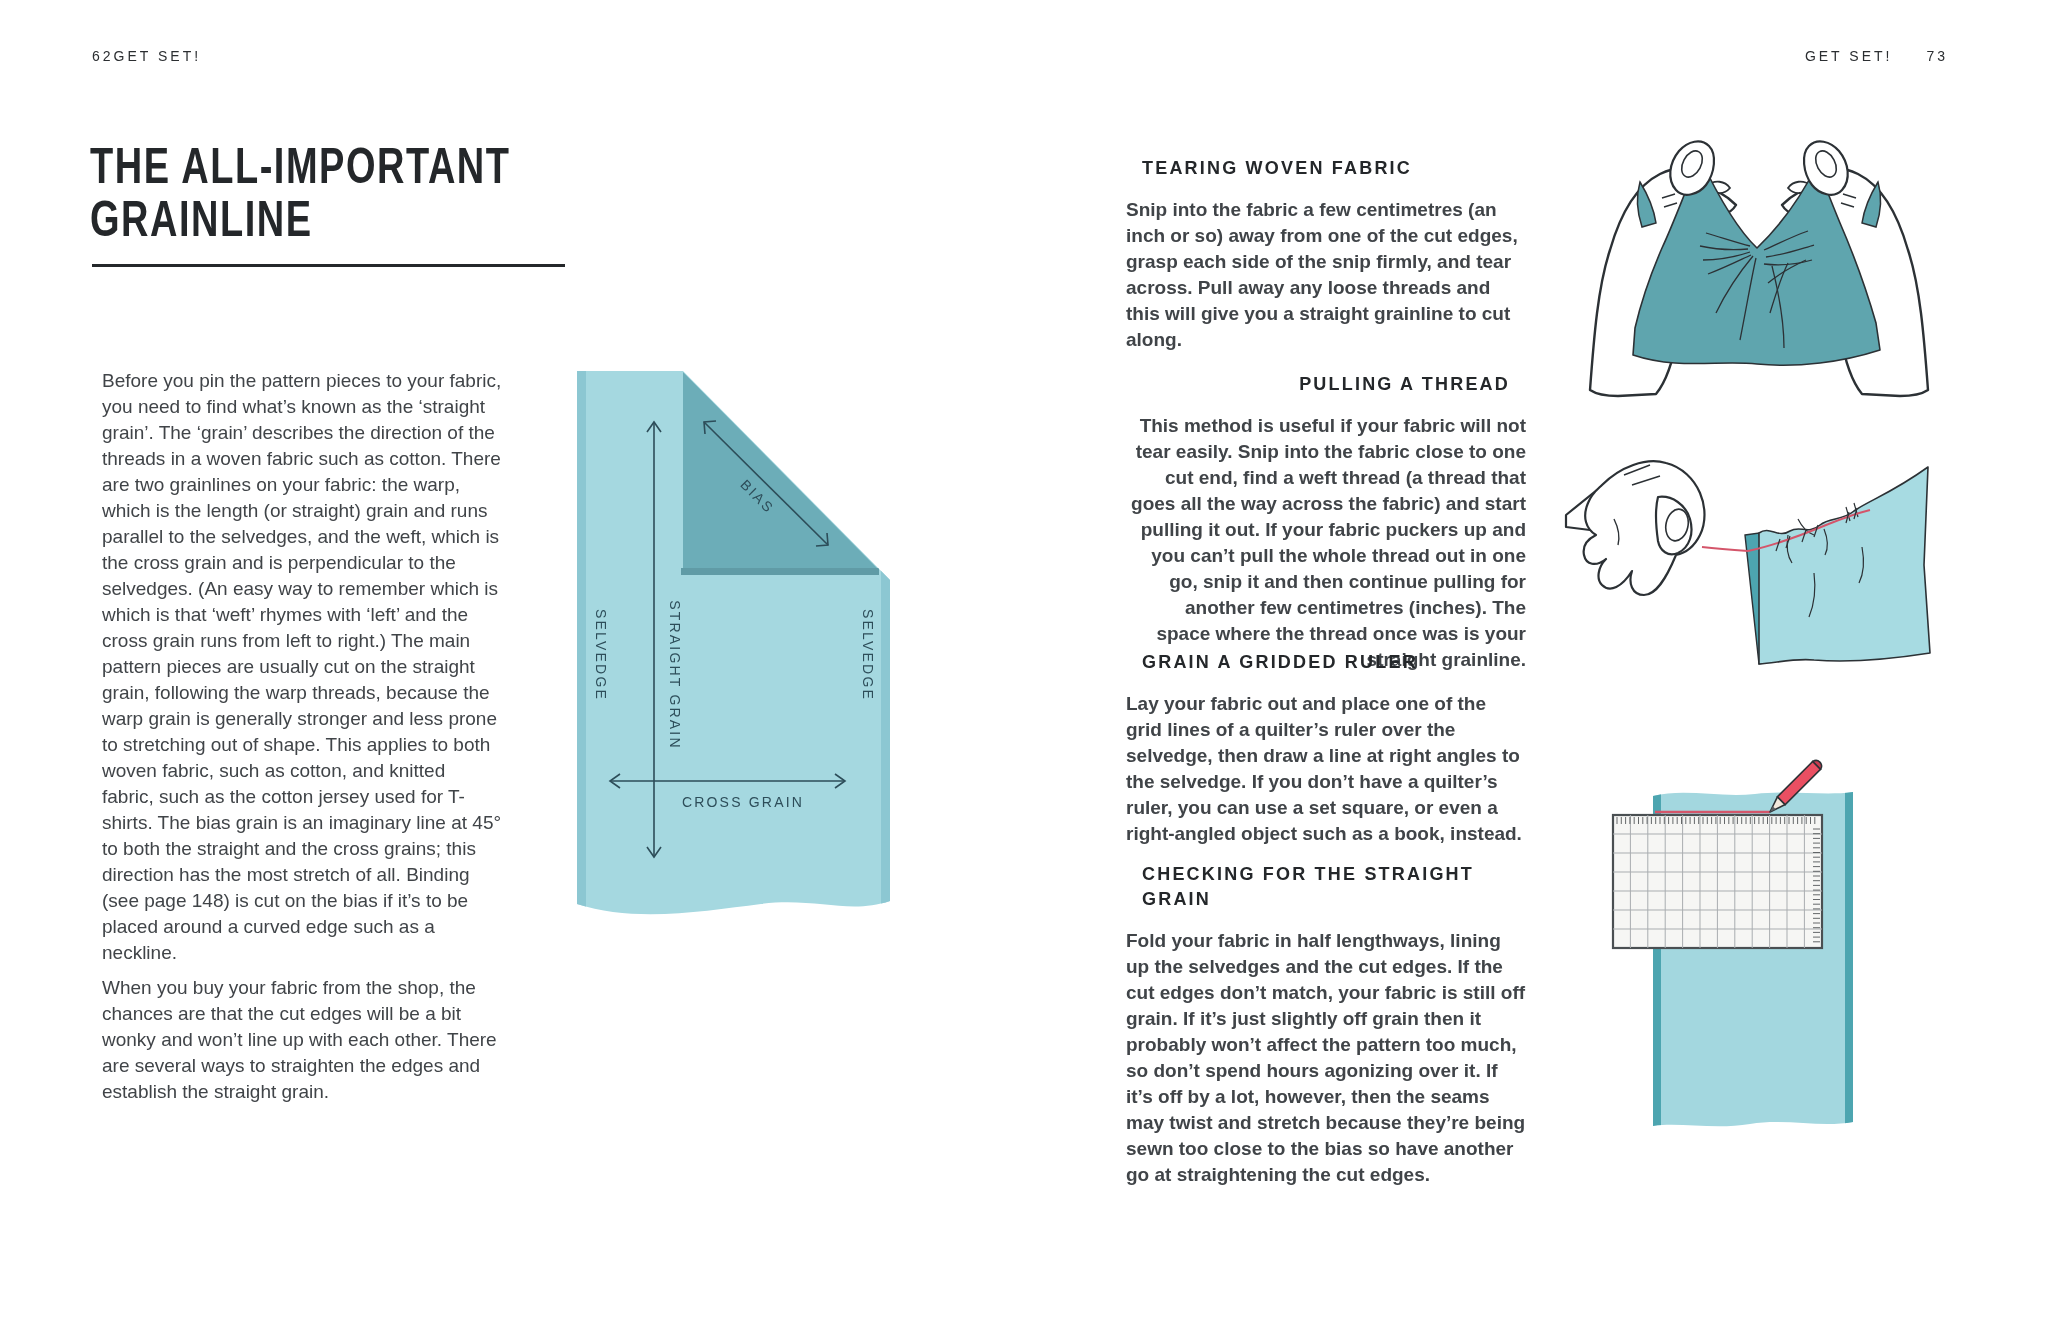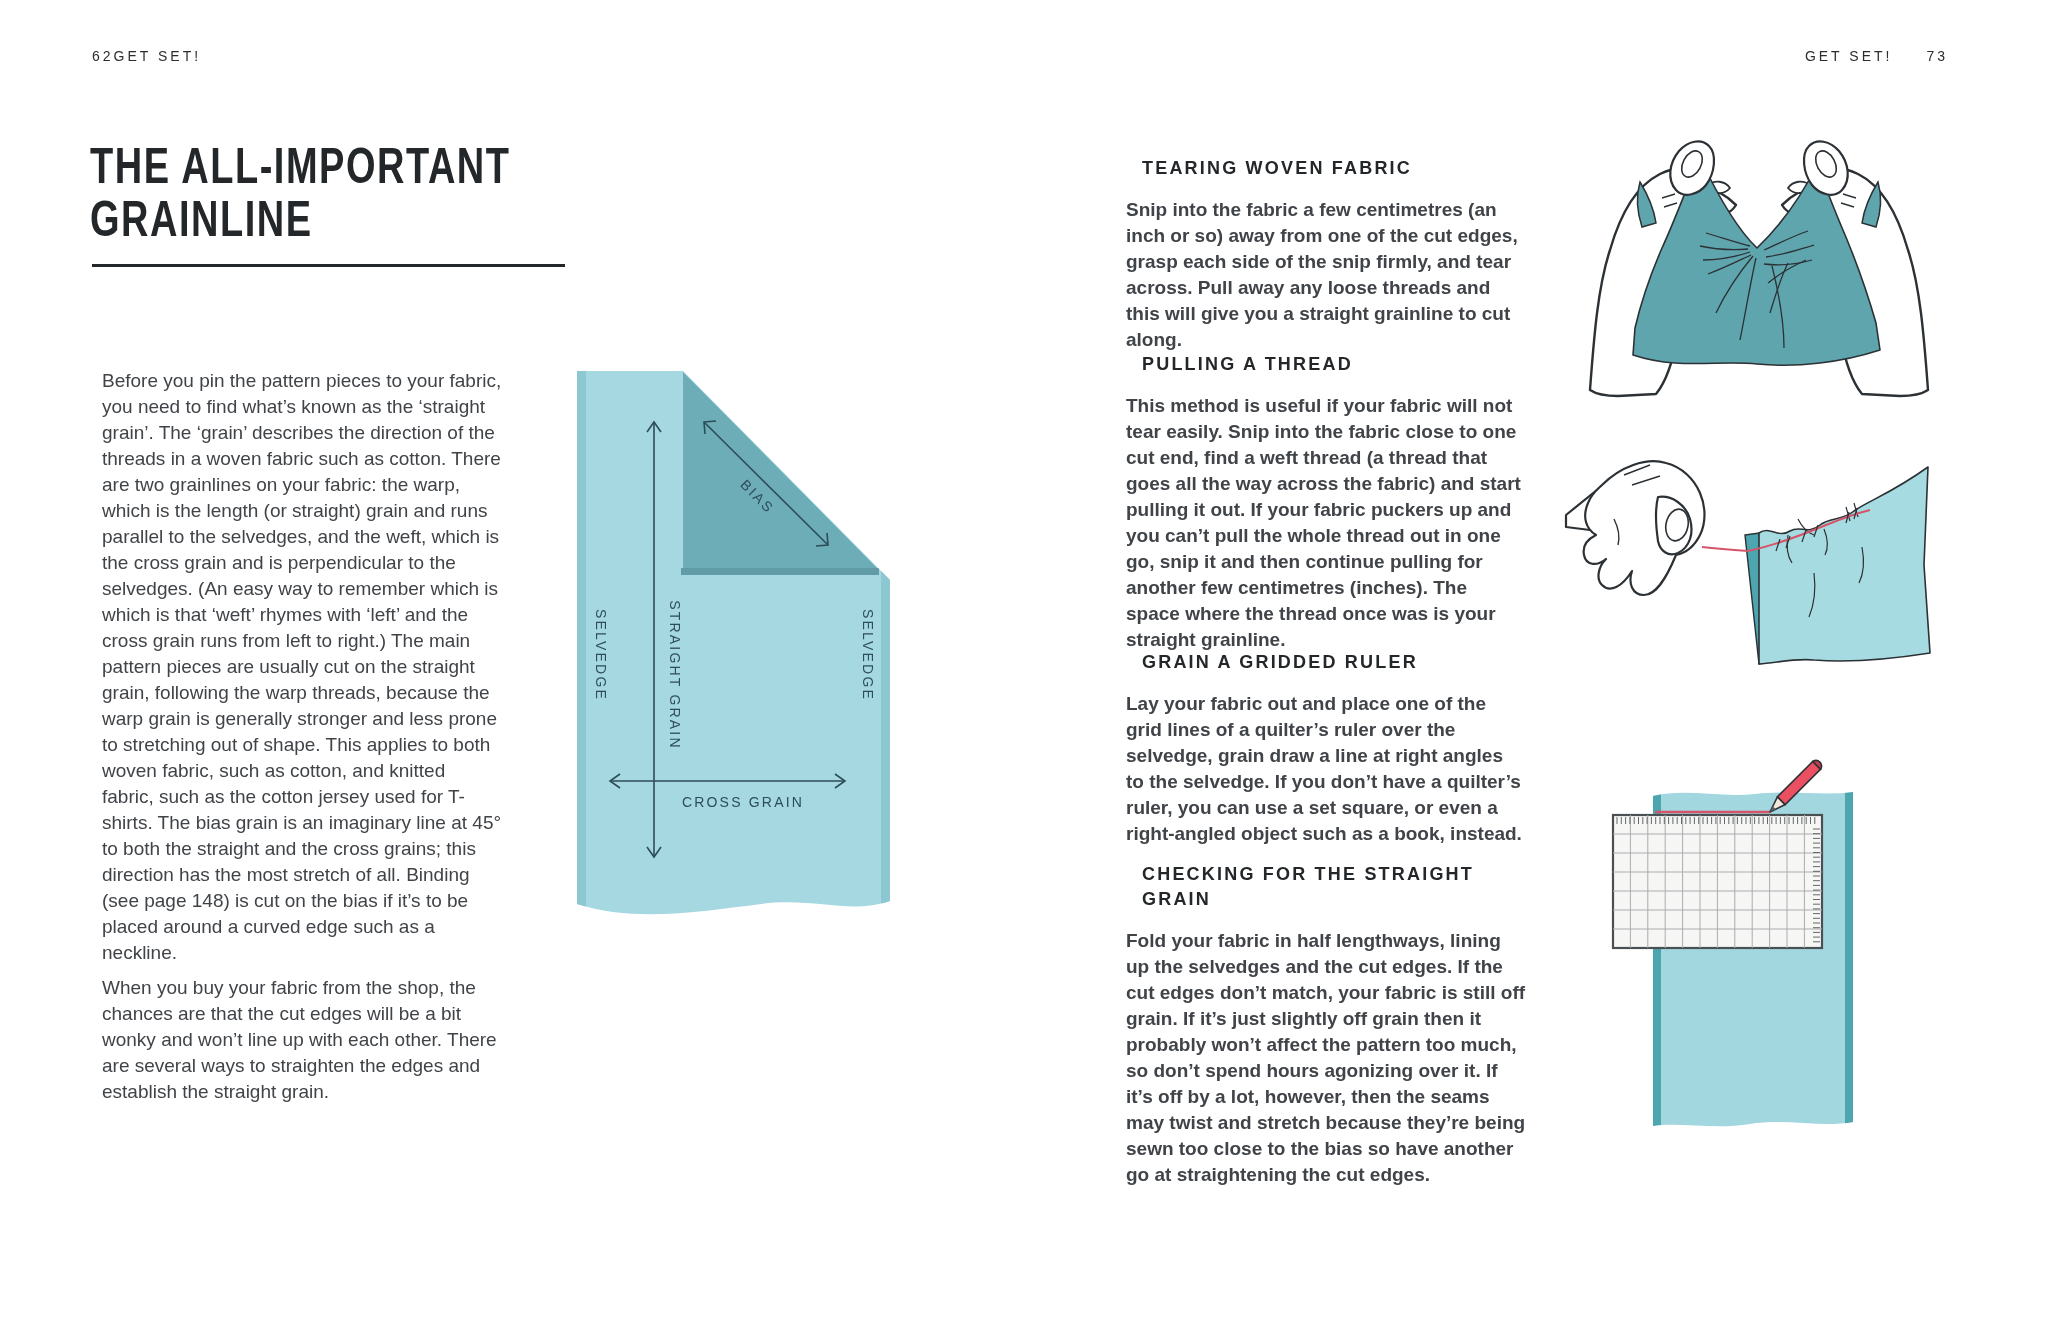--- a/index.html
+++ b/index.html
@@ -102,27 +102,27 @@
     <text class="diag-label" x="286" y="285" text-anchor="middle" transform="rotate(90 286 285)">SELVEDGE</text>
     <text class="diag-label" x="93" y="305" text-anchor="middle" transform="rotate(90 93 305)">STRAIGHT GRAIN</text>
     <text class="diag-label" x="166" y="437" text-anchor="middle">CROSS GRAIN</text>
     <text class="diag-label" x="177" y="130" text-anchor="middle" transform="rotate(45 177 130)">BIAS</text>
   </svg>
 
   <div class="abs section" style="top:140px;">
     <h2>TEARING WOVEN FABRIC</h2>
     <p>Snip into the fabric a few centimetres (an inch or so) away from one of the cut edges, grasp each side of the snip firmly, and tear across. Pull away any loose threads and this will give you a straight grainline to cut along.</p>
   </div>
-  <div class="abs section" style="top:336px;">
+  <div class="abs section" style="top:356px;text-align:right;">
     <h2>PULLING A THREAD</h2>
     <p>This method is useful if your fabric will not tear easily. Snip into the fabric close to one cut end, find a weft thread (a thread that goes all the way across the fabric) and start pulling it out. If your fabric puckers up and you can’t pull the whole thread out in one go, snip it and then continue pulling for another few centimetres (inches). The space where the thread once was is your straight grainline.</p>
   </div>
   <div class="abs section" style="top:634px;">
     <h2>GRAIN A GRIDDED RULER</h2>
-    <p>Lay your fabric out and place one of the grid lines of a quilter’s ruler over the selvedge, grain draw a line at right angles to the selvedge. If you don’t have a quilter’s ruler, you can use a set square, or even a right-angled object such as a book, instead.</p>
+    <p>Lay your fabric out and place one of the grid lines of a quilter’s ruler over the selvedge, then draw a line at right angles to the selvedge. If you don’t have a quilter’s ruler, you can use a set square, or even a right-angled object such as a book, instead.</p>
   </div>
   <div class="abs section" style="top:846px;">
     <h2>CHECKING FOR THE STRAIGHT GRAIN</h2>
     <p>Fold your fabric in half lengthways, lining up the selvedges and the cut edges. If the cut edges don’t match, your fabric is still off grain. If it’s just slightly off grain then it probably won’t affect the pattern too much, so don’t spend hours agonizing over it. If it’s off by a lot, however, then the seams may twist and stretch because they’re being sewn too close to the bias so have another go at straightening the cut edges.</p>
   </div>
 
   <svg class="abs" style="left:1588px;top:138px;" width="342" height="262" viewBox="0 0 342 262">
 
     <path d="M 2,252 C 6,198 10,148 22,112 C 30,84 44,50 72,36 C 92,26 108,30 116,40
              C 122,48 130,54 140,60 L 148,67 C 142,77 130,79 121,75

